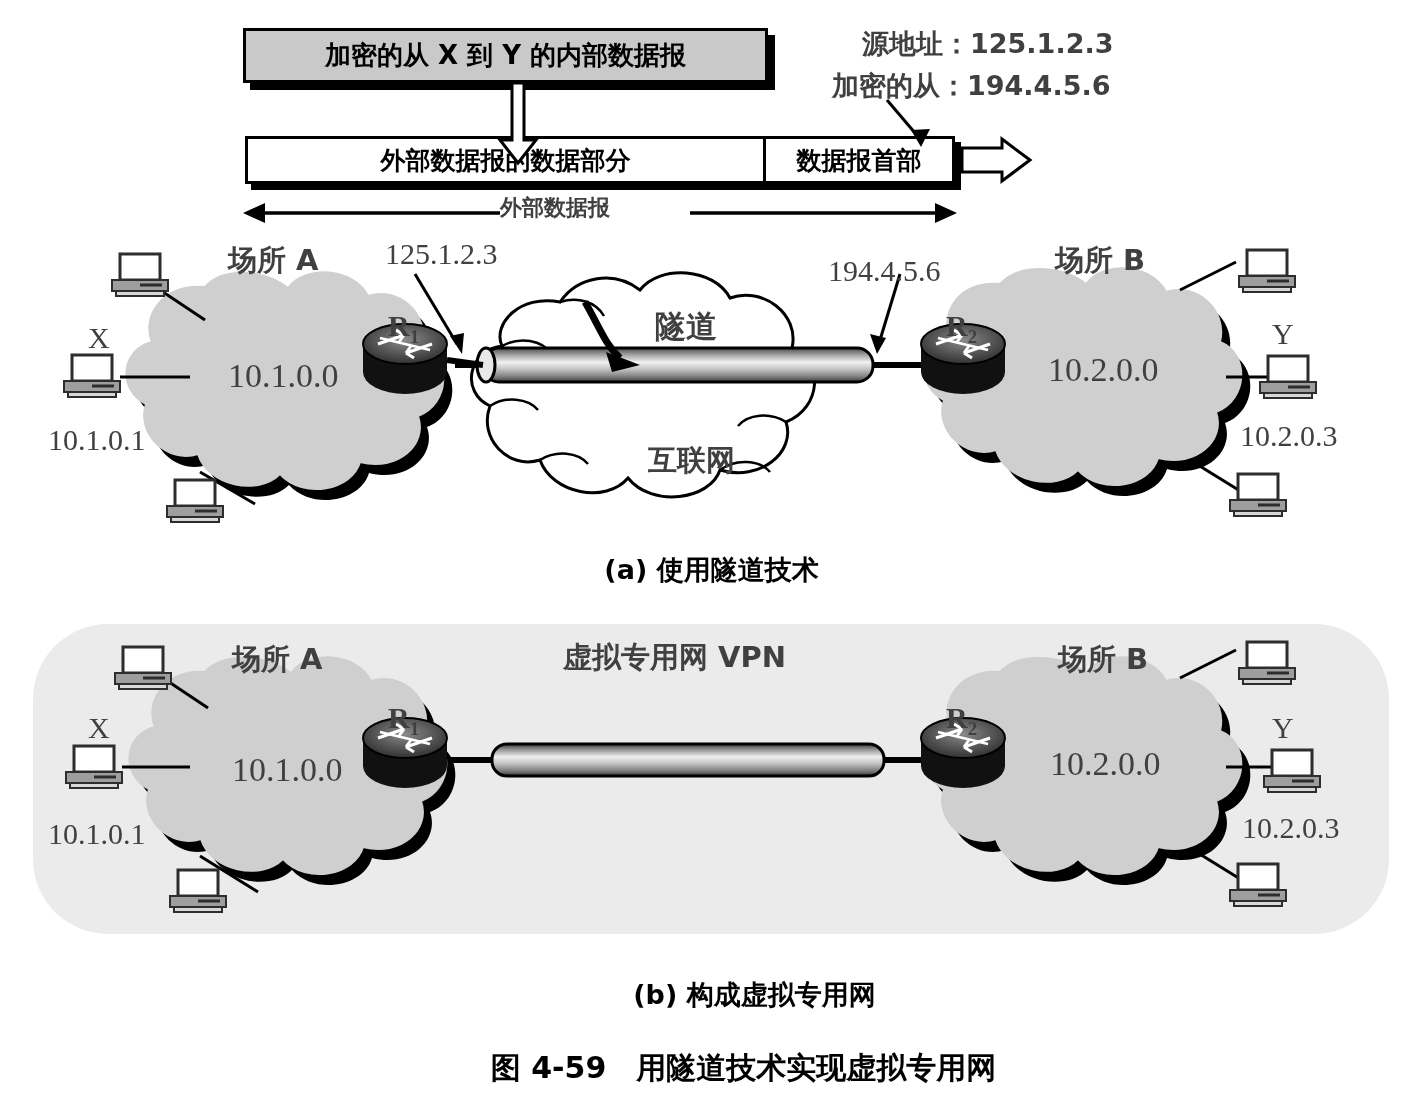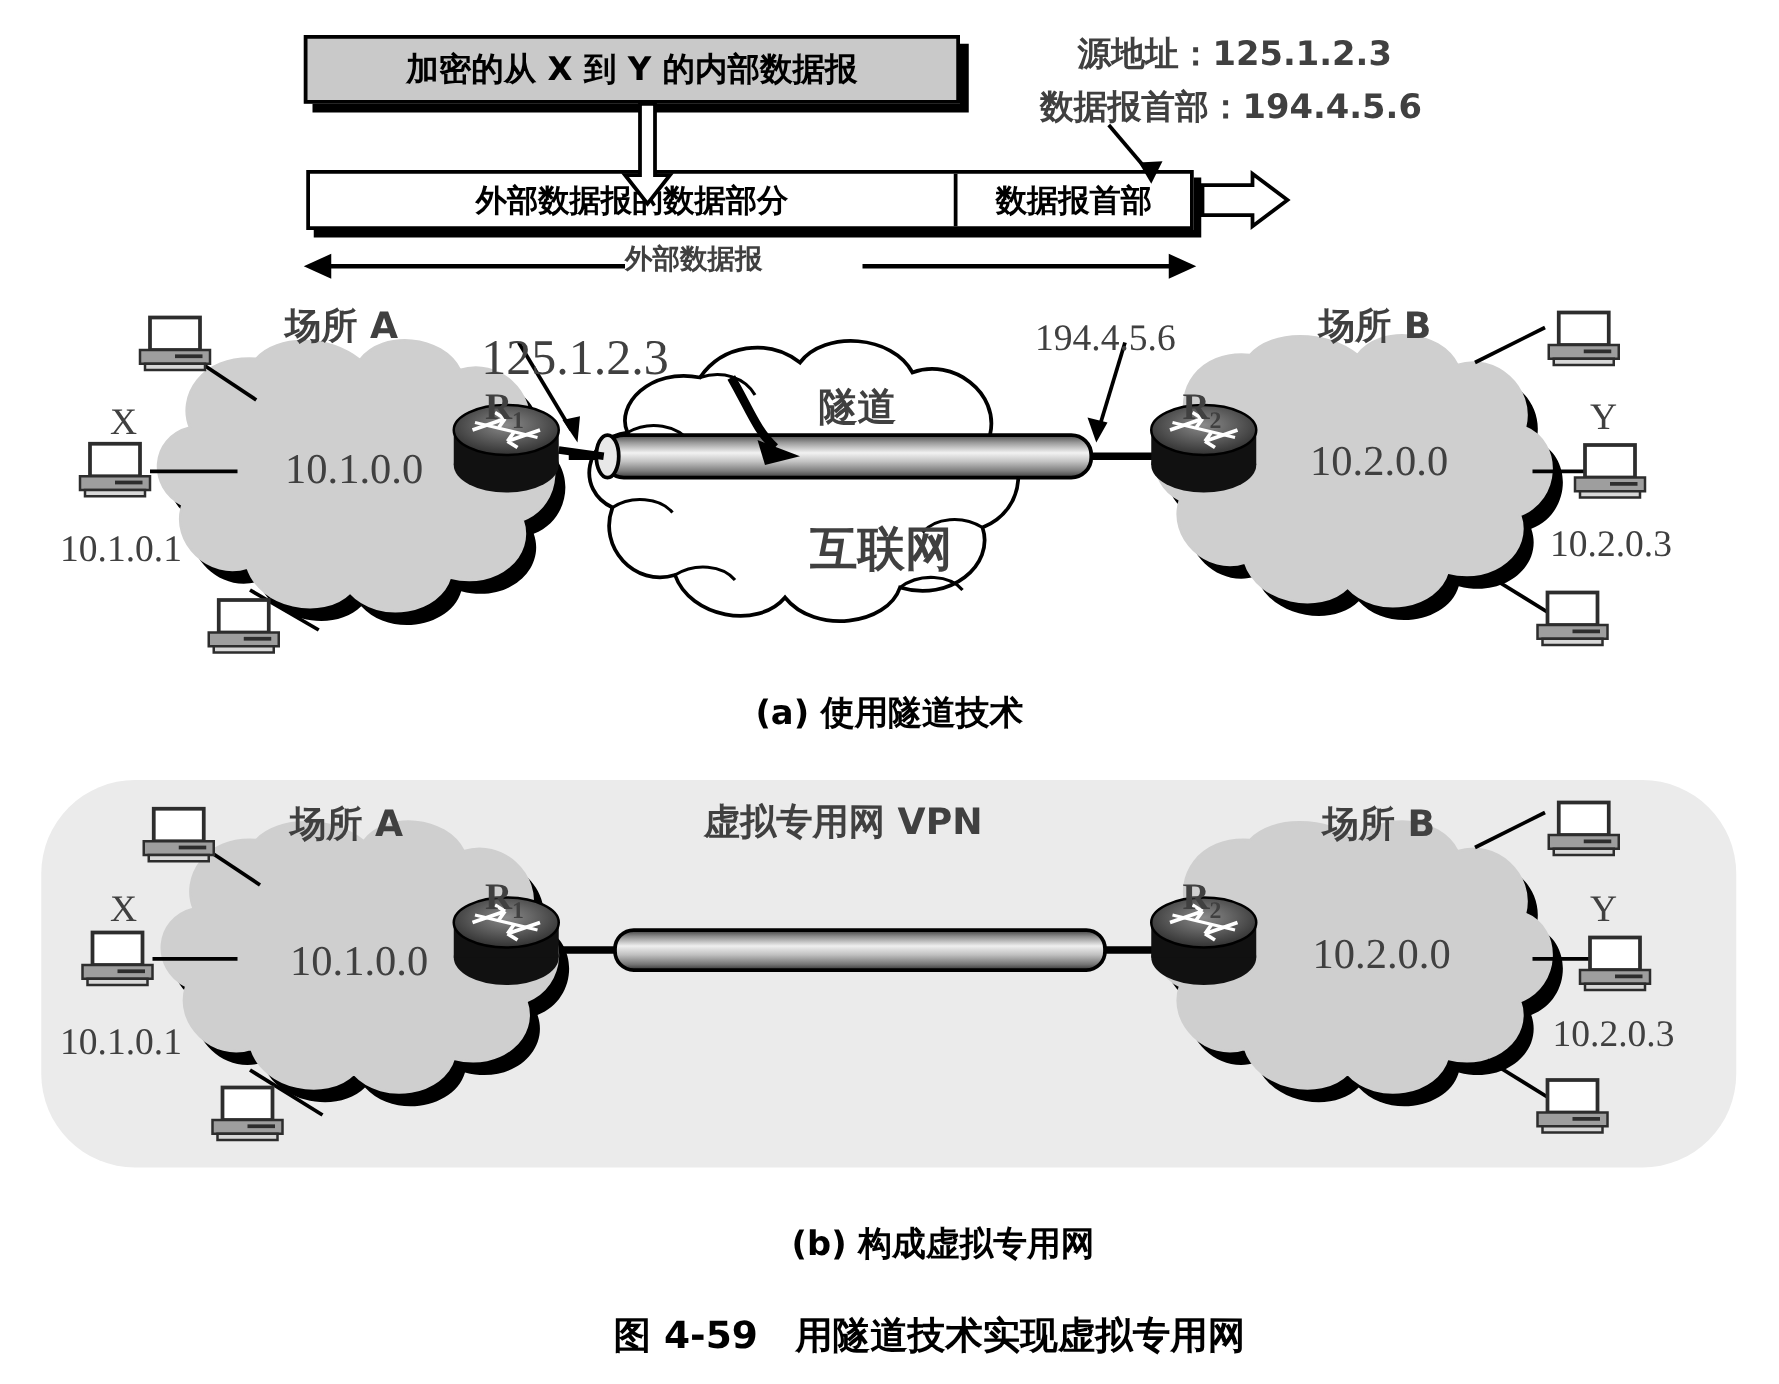--- a/index.html
+++ b/index.html
@@ -106,21 +106,21 @@
 
 <div class="fig">
 
   <div id="vpn-panel"></div>
 
   <div id="inner-dgram-box">
     <span class="label">加密的从 X 到 Y 的内部数据报</span>
   </div>
 
   <div class="txt cn" style="left:862px; top:30px; font-size:27px;">源地址：125.1.2.3</div>
-  <div class="txt cn" style="left:832px; top:72px; font-size:27px;">数据报首部：194.4.5.6</div>
+  <div class="txt cn" style="left:832px; top:72px; font-size:27px;">加密的从：194.4.5.6</div>
 
   <div id="outer-dgram-bar">
     <div id="dgram-data-cell">
       <span>外部数据报的数据部分</span>
     </div>
     <div id="dgram-header-cell">
       <span>数据报首部</span>
     </div>
   </div>
 
@@ -311,25 +311,25 @@
       <rect x="6" y="39" width="48" height="5" fill="#d8d8d8" stroke="#2d2d2d" stroke-width="2"></rect>
       <line x1="30" y1="33" x2="52" y2="33" stroke="#2d2d2d" stroke-width="3"></line>
     </svg>
   </div>
 
   <div class="txt cn" style="left:228px; top:245px; font-size:29px;">场所 A</div>
   <div class="txt serif-num" style="left:228px; top:358px; font-size:34px;">10.1.0.0</div>
   <div class="txt serif-num" style="left:88px; top:322px; font-size:30px;">X</div>
   <div class="txt serif-num" style="left:48px; top:424px; font-size:30px;">10.1.0.1</div>
 
-  <div class="txt serif-num" style="left:385px; top:265px; font-size:40px;">125.1.2.3</div>
+  <div class="txt serif-num" style="left:385px; top:238px; font-size:30px;">125.1.2.3</div>
   <div class="txt serif-num" style="left:388px; top:310px; font-size:30px; font-weight:700;"><span>R</span><sub style="font-size:19px;">1</sub></div>
 
   <div class="txt cn" style="left:655px; top:310px; font-size:31px;">隧道</div>
-  <div class="txt cn" style="left:648px; top:420px; font-size:38px;">互联网</div>
+  <div class="txt cn" style="left:648px; top:445px; font-size:29px;">互联网</div>
 
   <div class="txt serif-num" style="left:828px; top:255px; font-size:30px;">194.4.5.6</div>
   <div class="txt serif-num" style="left:946px; top:310px; font-size:30px; font-weight:700;"><span>R</span><sub style="font-size:19px;">2</sub></div>
 
   <div class="txt cn" style="left:1055px; top:245px; font-size:29px;">场所 B</div>
   <div class="txt serif-num" style="left:1048px; top:352px; font-size:34px;">10.2.0.0</div>
   <div class="txt serif-num" style="left:1272px; top:318px; font-size:30px;">Y</div>
   <div class="txt serif-num" style="left:1240px; top:420px; font-size:30px;">10.2.0.3</div>
 
   <div class="caption" style="top:552px;">(a) 使用隧道技术</div>

